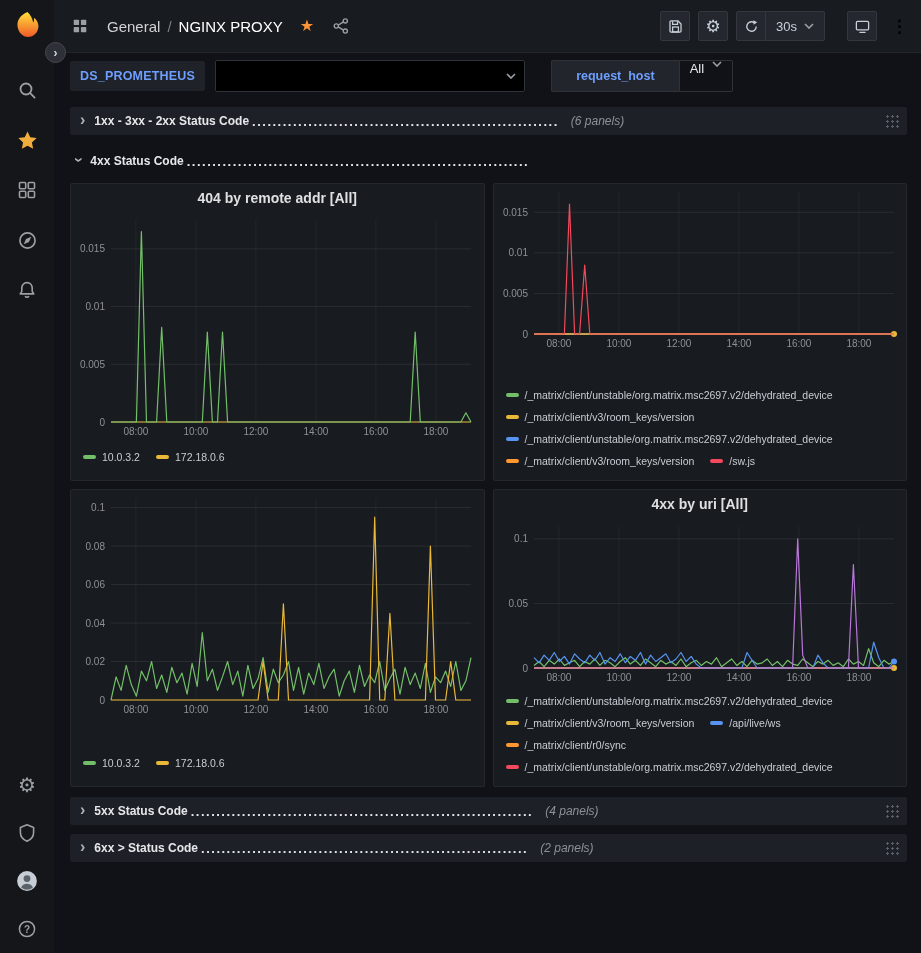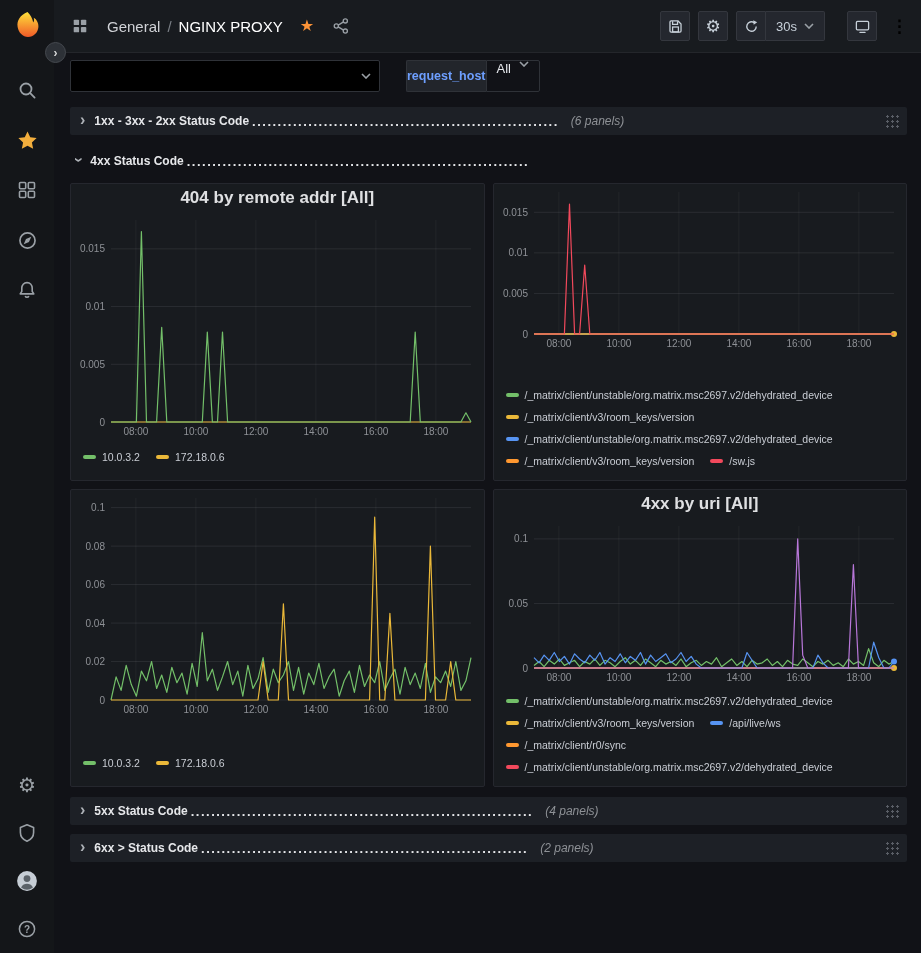--- a/index.html
+++ b/index.html
@@ -60,21 +60,21 @@
   .var-label{
     height:30px;display:flex;align-items:center;padding:0 10px;border-radius:2px;
     background:#1f2228;color:#6e9fff;font-size:12.5px;font-weight:600;cursor:pointer;letter-spacing:.2px;
   }
   .host-select{
     width:292px;height:30px;background:#000000;border:1px solid #2f3238;border-radius:2px;
     display:flex;align-items:center;justify-content:space-between;padding:0 8px;cursor:pointer;
   }
   .var-group{display:flex;margin-left:16px;}
   .var-key{
-    height:30px;display:flex;align-items:center;padding:0 0;background:#22252b;
+    height:30px;display:flex;align-items:center;padding:0 24px;background:#22252b;
     border:1px solid #2f3238;border-right:none;border-radius:2px 0 0 2px;
     color:#6e9fff;font-size:12.5px;font-weight:600;
   }
   .var-value{
     height:30px;display:flex;align-items:flex-start;gap:8px;padding:0 10px;background:#111217;
     border:1px solid #2f3238;border-radius:0 2px 2px 0;color:#e6e8ec;font-size:13px;cursor:pointer;
   }
 
   
   .content{flex:1;padding:8px 14px 0 16px;overflow:hidden;}
@@ -95,21 +95,21 @@
   }
 
   
   .panel-grid{display:grid;grid-template-columns:1fr 1fr;gap:8px;margin-bottom:10px;}
   .panel{
     background:#181b1f;border:1px solid #25272e;border-radius:2px;height:296px;
     display:flex;flex-direction:column;overflow:hidden;
   }
   .panel-title{
     height:28px;flex:0 0 28px;display:flex;align-items:center;justify-content:center;
-    font-size:17px;font-weight:600;color:#dfe0e2;cursor:pointer;
+    font-size:14px;font-weight:600;color:#dfe0e2;cursor:pointer;
   }
   .chart-wrap{padding:0 4px;}
   svg.chart{display:block;}
   .tick{font-size:10px;fill:#8e9196;font-family:"Liberation Sans",sans-serif;}
   .legend{
     margin-top:auto;padding:2px 12px 7px;display:flex;flex-wrap:wrap;align-content:flex-start;
     column-gap:16px;row-gap:2px;overflow:hidden;align-items:flex-end;
   }
   .legend.one-row{height:26px;}
   .legend.tall{height:88px;flex:0 0 88px;}
@@ -266,20 +266,21 @@
           <svg width="17" height="17" viewBox="0 0 20 20">
               <rect x="2.8" y="4" width="14.4" height="10" rx="1.3" fill="none" stroke="#c7d0d9" stroke-width="1.5"></rect>
               <line x1="7" y1="17" x2="13" y2="17" stroke="#c7d0d9" stroke-width="1.5" stroke-linecap="round"></line>
             </svg>
         </button>
         <button class="kebab">⋮</button>
       </div>
     </header>
 
     <div class="varbar">
+      <div class="var-label">DS_PROMETHEUS</div>
       <div class="host-select">
         <span></span>
         <svg width="10" height="6" viewBox="0 0 10 6">
             <path d="M1 1 L5 5 L9 1" fill="none" stroke="#9aa0a6" stroke-width="1.6"></path>
           </svg>
       </div>
       <div class="var-group">
         <div class="var-key">request_host</div>
         <div class="var-value">
           <span>All</span>

